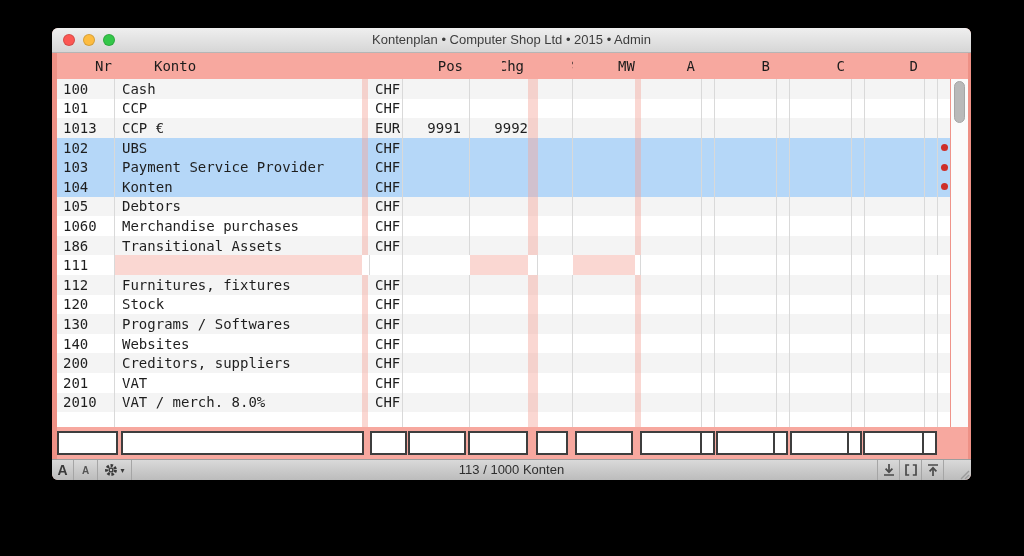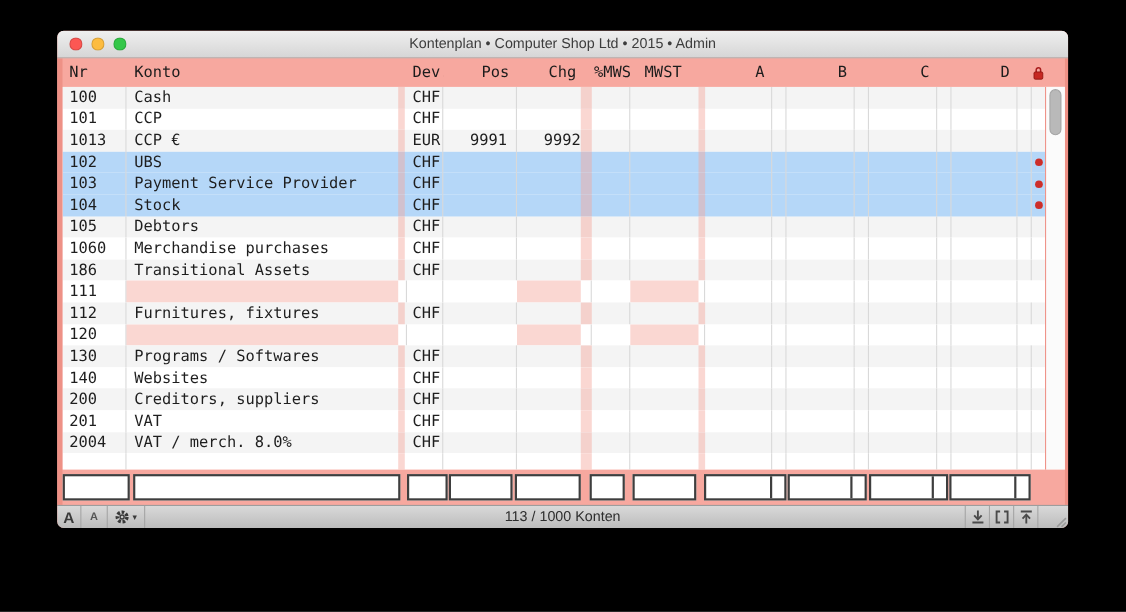--- a/index.html
+++ b/index.html
@@ -24,28 +24,28 @@
   .light.zoom{ background:var(--light-zoom); }
   .title{ text-align:center; line-height:24px; font-size:13px; color:#3d3d3d;
     white-space:nowrap; overflow:hidden; }
   
   .mid{ flex:1; min-height:0; display:flex; flex-direction:column;
     border-left:5px solid var(--salmon-border); border-right:3px solid var(--salmon-border); }
   
   .hdr{ flex:0 0 26px; background:var(--salmon);
     display:grid; grid-template-columns:var(--cols) 18px; align-items:stretch;
     font-family:"DejaVu Sans Mono", monospace; font-size:14px; color:#1c1c1c; }
-  .hc{ display:flex; align-items:center; overflow:hidden; white-space:nowrap; }
+  .hc{ display:flex; align-items:center; overflow:hidden; white-space:nowrap;margin-left:32px; }
   .h-nr{ padding-left:6px; } .h-konto{ padding-left:7px; } .h-dev{ padding-left:7px; }
   .h-mws{ padding-left:2px;text-align:right; } .h-mwst{ padding-left:13px; }
   .hc.right{ justify-content:flex-end; padding-right:7px; }
   .hc.chgpad{ padding-right:4px; }
   .lockcell{ justify-content:center; }
   
-  .body{ flex:1; min-height:0; display:flex; background:#ffffff; }
+  .body{ flex:1; min-height:0; display:flex; background:#eab308; }
   .rows{ flex:1; min-width:0; display:flex; flex-direction:column; overflow:hidden; }
   .row{ flex:0 0 auto; height:19.6px; display:grid; grid-template-columns:var(--cols);
     align-items:stretch; font-family:"DejaVu Sans Mono", monospace; font-size:14px;
     color:var(--text); }
   .row.even{ background:var(--row-alt); } .row.odd{ background:#fff; }
   .row.sel{ background:var(--sel); }
   .row.filler{ flex:1 1 auto; height:auto; background:#fff; }
   .c{ display:flex; align-items:center; overflow:hidden; white-space:nowrap; }
   .c.nr{ padding-left:6px; } .c.konto{ padding-left:7px; } .c.dev{ padding-left:7px; }
   .c.pos{ justify-content:flex-end; padding-right:8px; }
@@ -235,21 +235,21 @@
               <span class="c sub"></span>
               <span class="c sub"></span>
               <span class="c sub"></span>
               <span class="c sub"></span>
               <span class="c dot">
                 <i class="flag"></i>
               </span>
             </div>
             <div class="row odd sel">
               <span class="c nr">104</span>
-              <span class="c konto">Stock</span>
+              <span class="c konto">Konten</span>
               <span class="c sep"></span>
               <span class="c dev">CHF</span>
               <span class="c pos"></span>
               <span class="c chg"></span>
               <span class="c sep"></span>
               <span class="c mws"></span>
               <span class="c mwst"></span>
               <span class="c sep"></span>
               <span class="c sub"></span>
               <span class="c sub"></span>
@@ -362,20 +362,21 @@
               <span class="c sub"></span>
               <span class="c sub"></span>
               <span class="c sub"></span>
               <span class="c sub"></span>
               <span class="c sub"></span>
               <span class="c sub"></span>
               <span class="c dot"></span>
             </div>
             <div class="row odd">
               <span class="c nr">120</span>
+              <span class="c konto">Stock</span>
               <span class="c sep"></span>
               <span class="c dev">CHF</span>
               <span class="c pos"></span>
               <span class="c chg"></span>
               <span class="c sep"></span>
               <span class="c mws"></span>
               <span class="c mwst"></span>
               <span class="c sep"></span>
               <span class="c sub"></span>
               <span class="c sub"></span>
@@ -465,21 +466,21 @@
               <span class="c sub"></span>
               <span class="c sub"></span>
               <span class="c sub"></span>
               <span class="c sub"></span>
               <span class="c sub"></span>
               <span class="c sub"></span>
               <span class="c sub"></span>
               <span class="c dot"></span>
             </div>
             <div class="row even">
-              <span class="c nr">2004</span>
+              <span class="c nr">2010</span>
               <span class="c konto">VAT / merch. 8.0%</span>
               <span class="c sep"></span>
               <span class="c dev">CHF</span>
               <span class="c pos"></span>
               <span class="c chg"></span>
               <span class="c sep"></span>
               <span class="c mws"></span>
               <span class="c mwst"></span>
               <span class="c sep"></span>
               <span class="c sub"></span>

